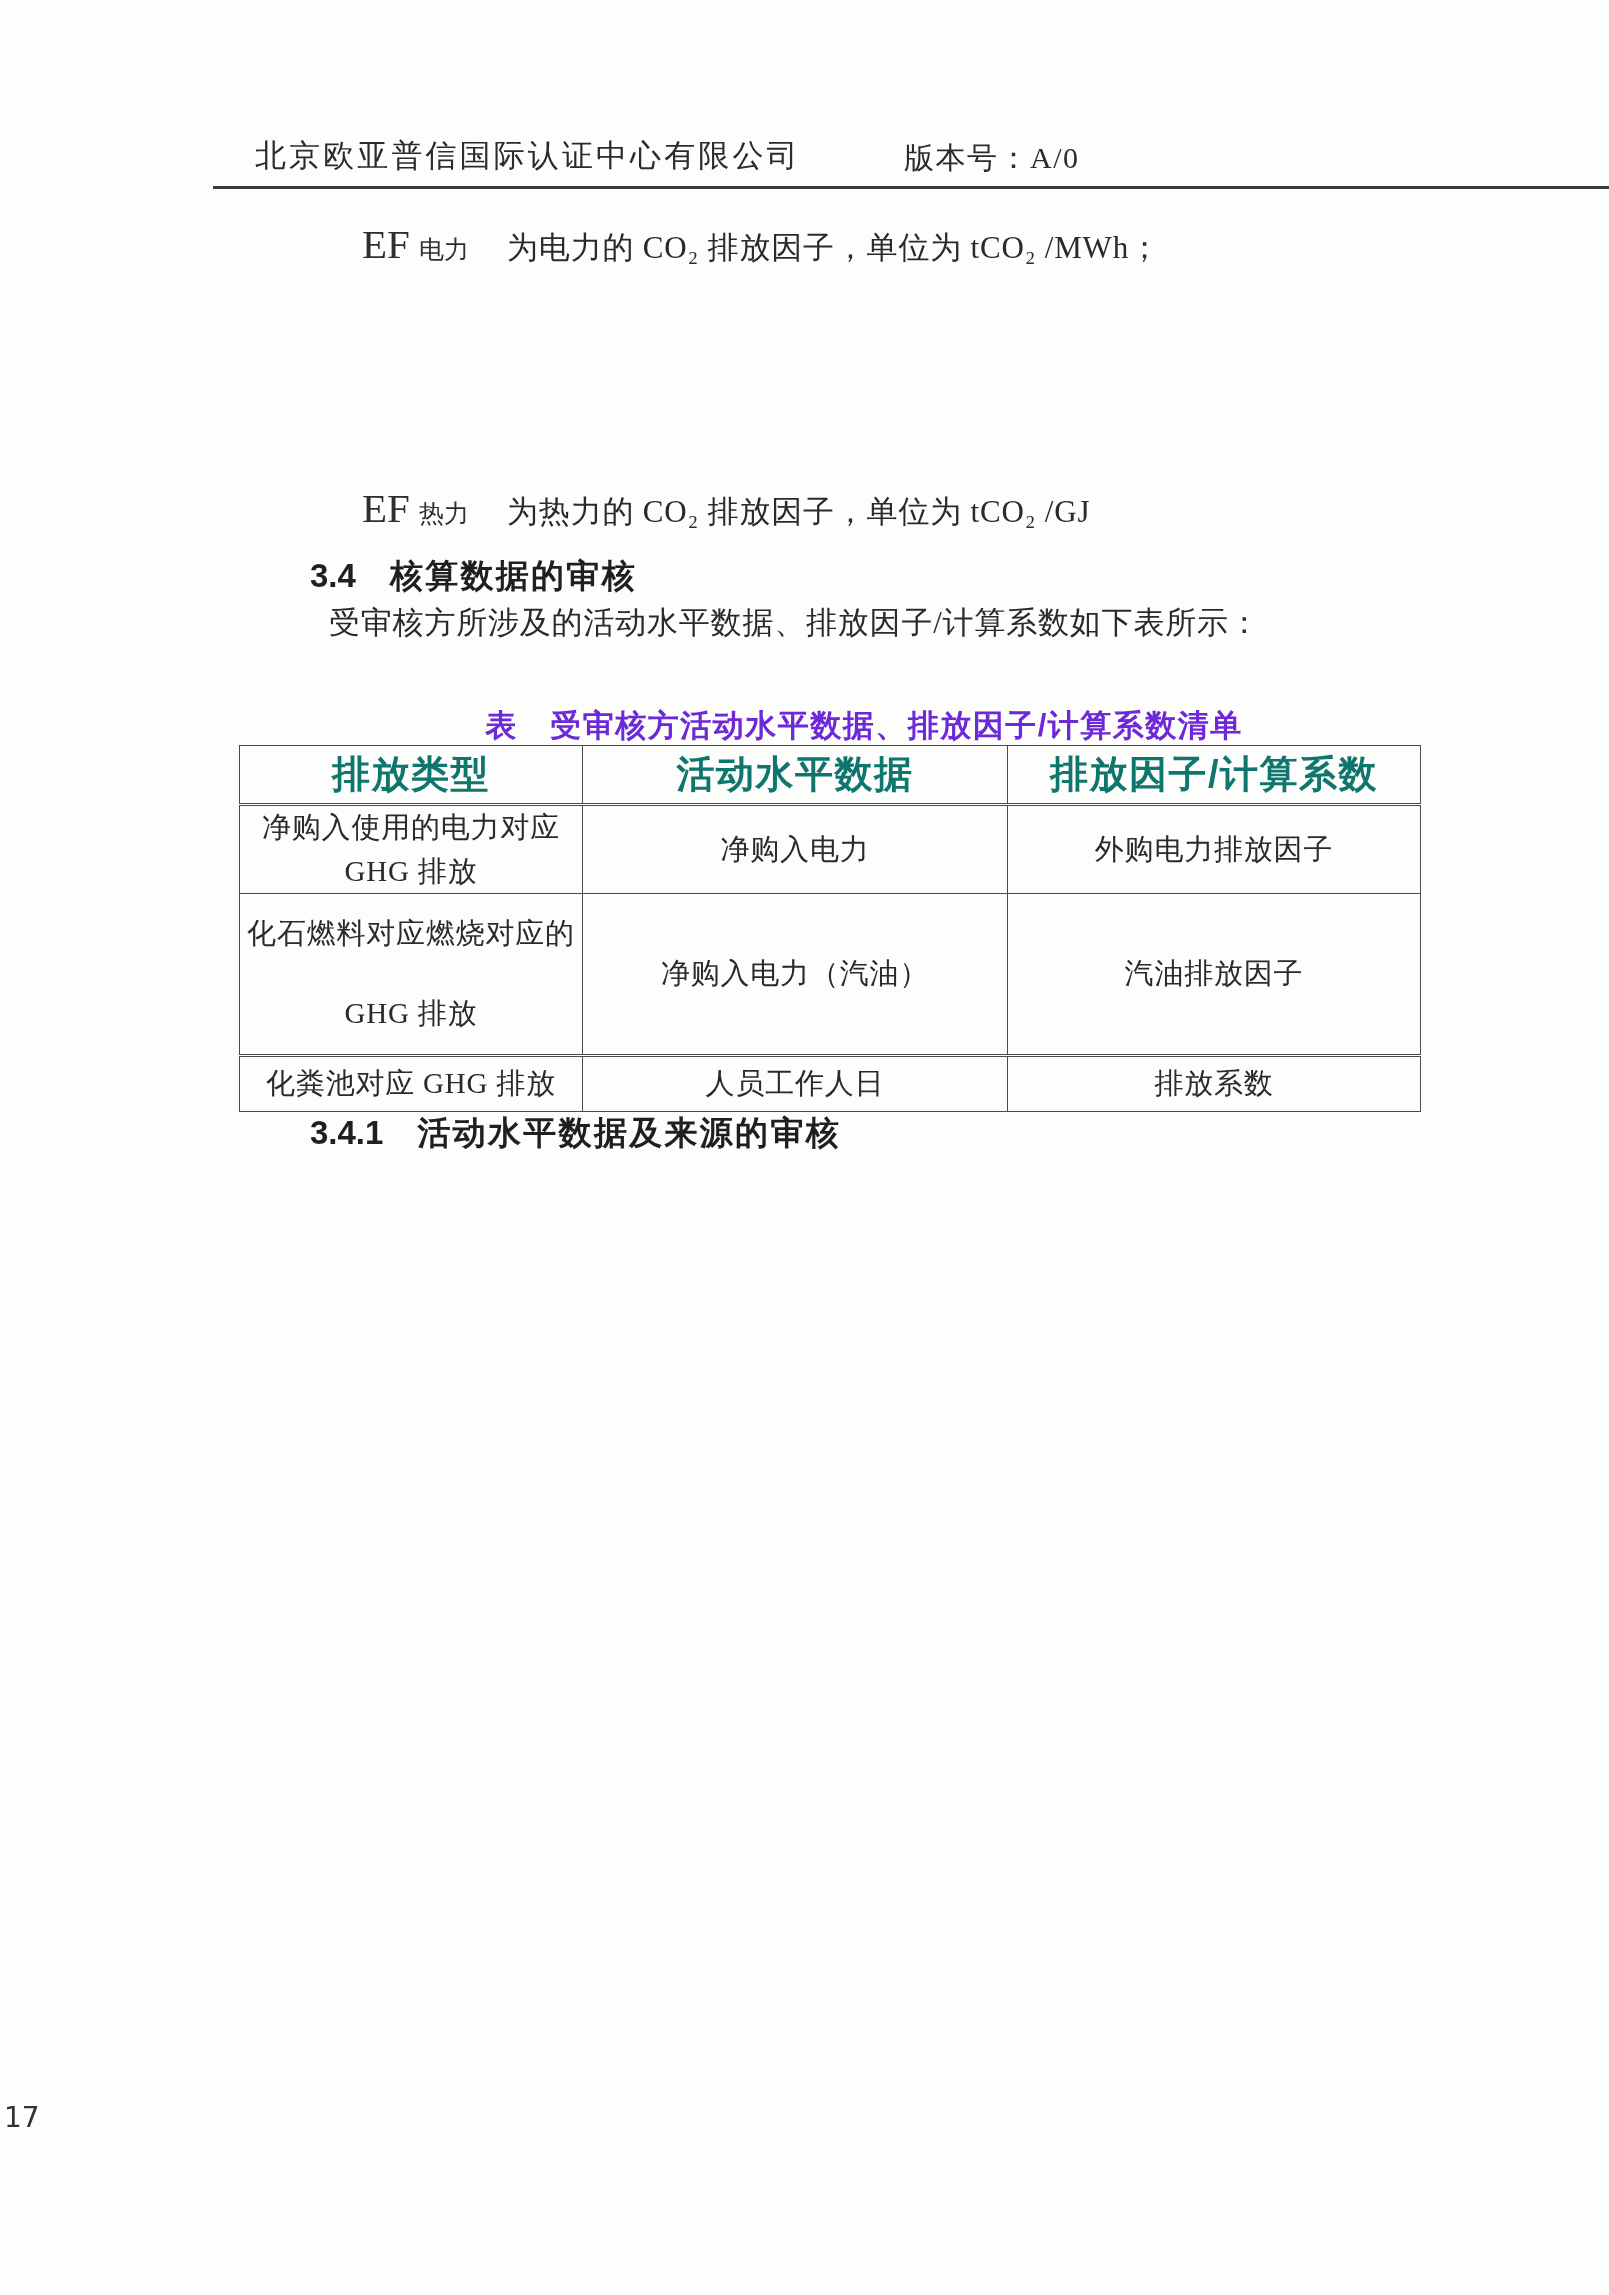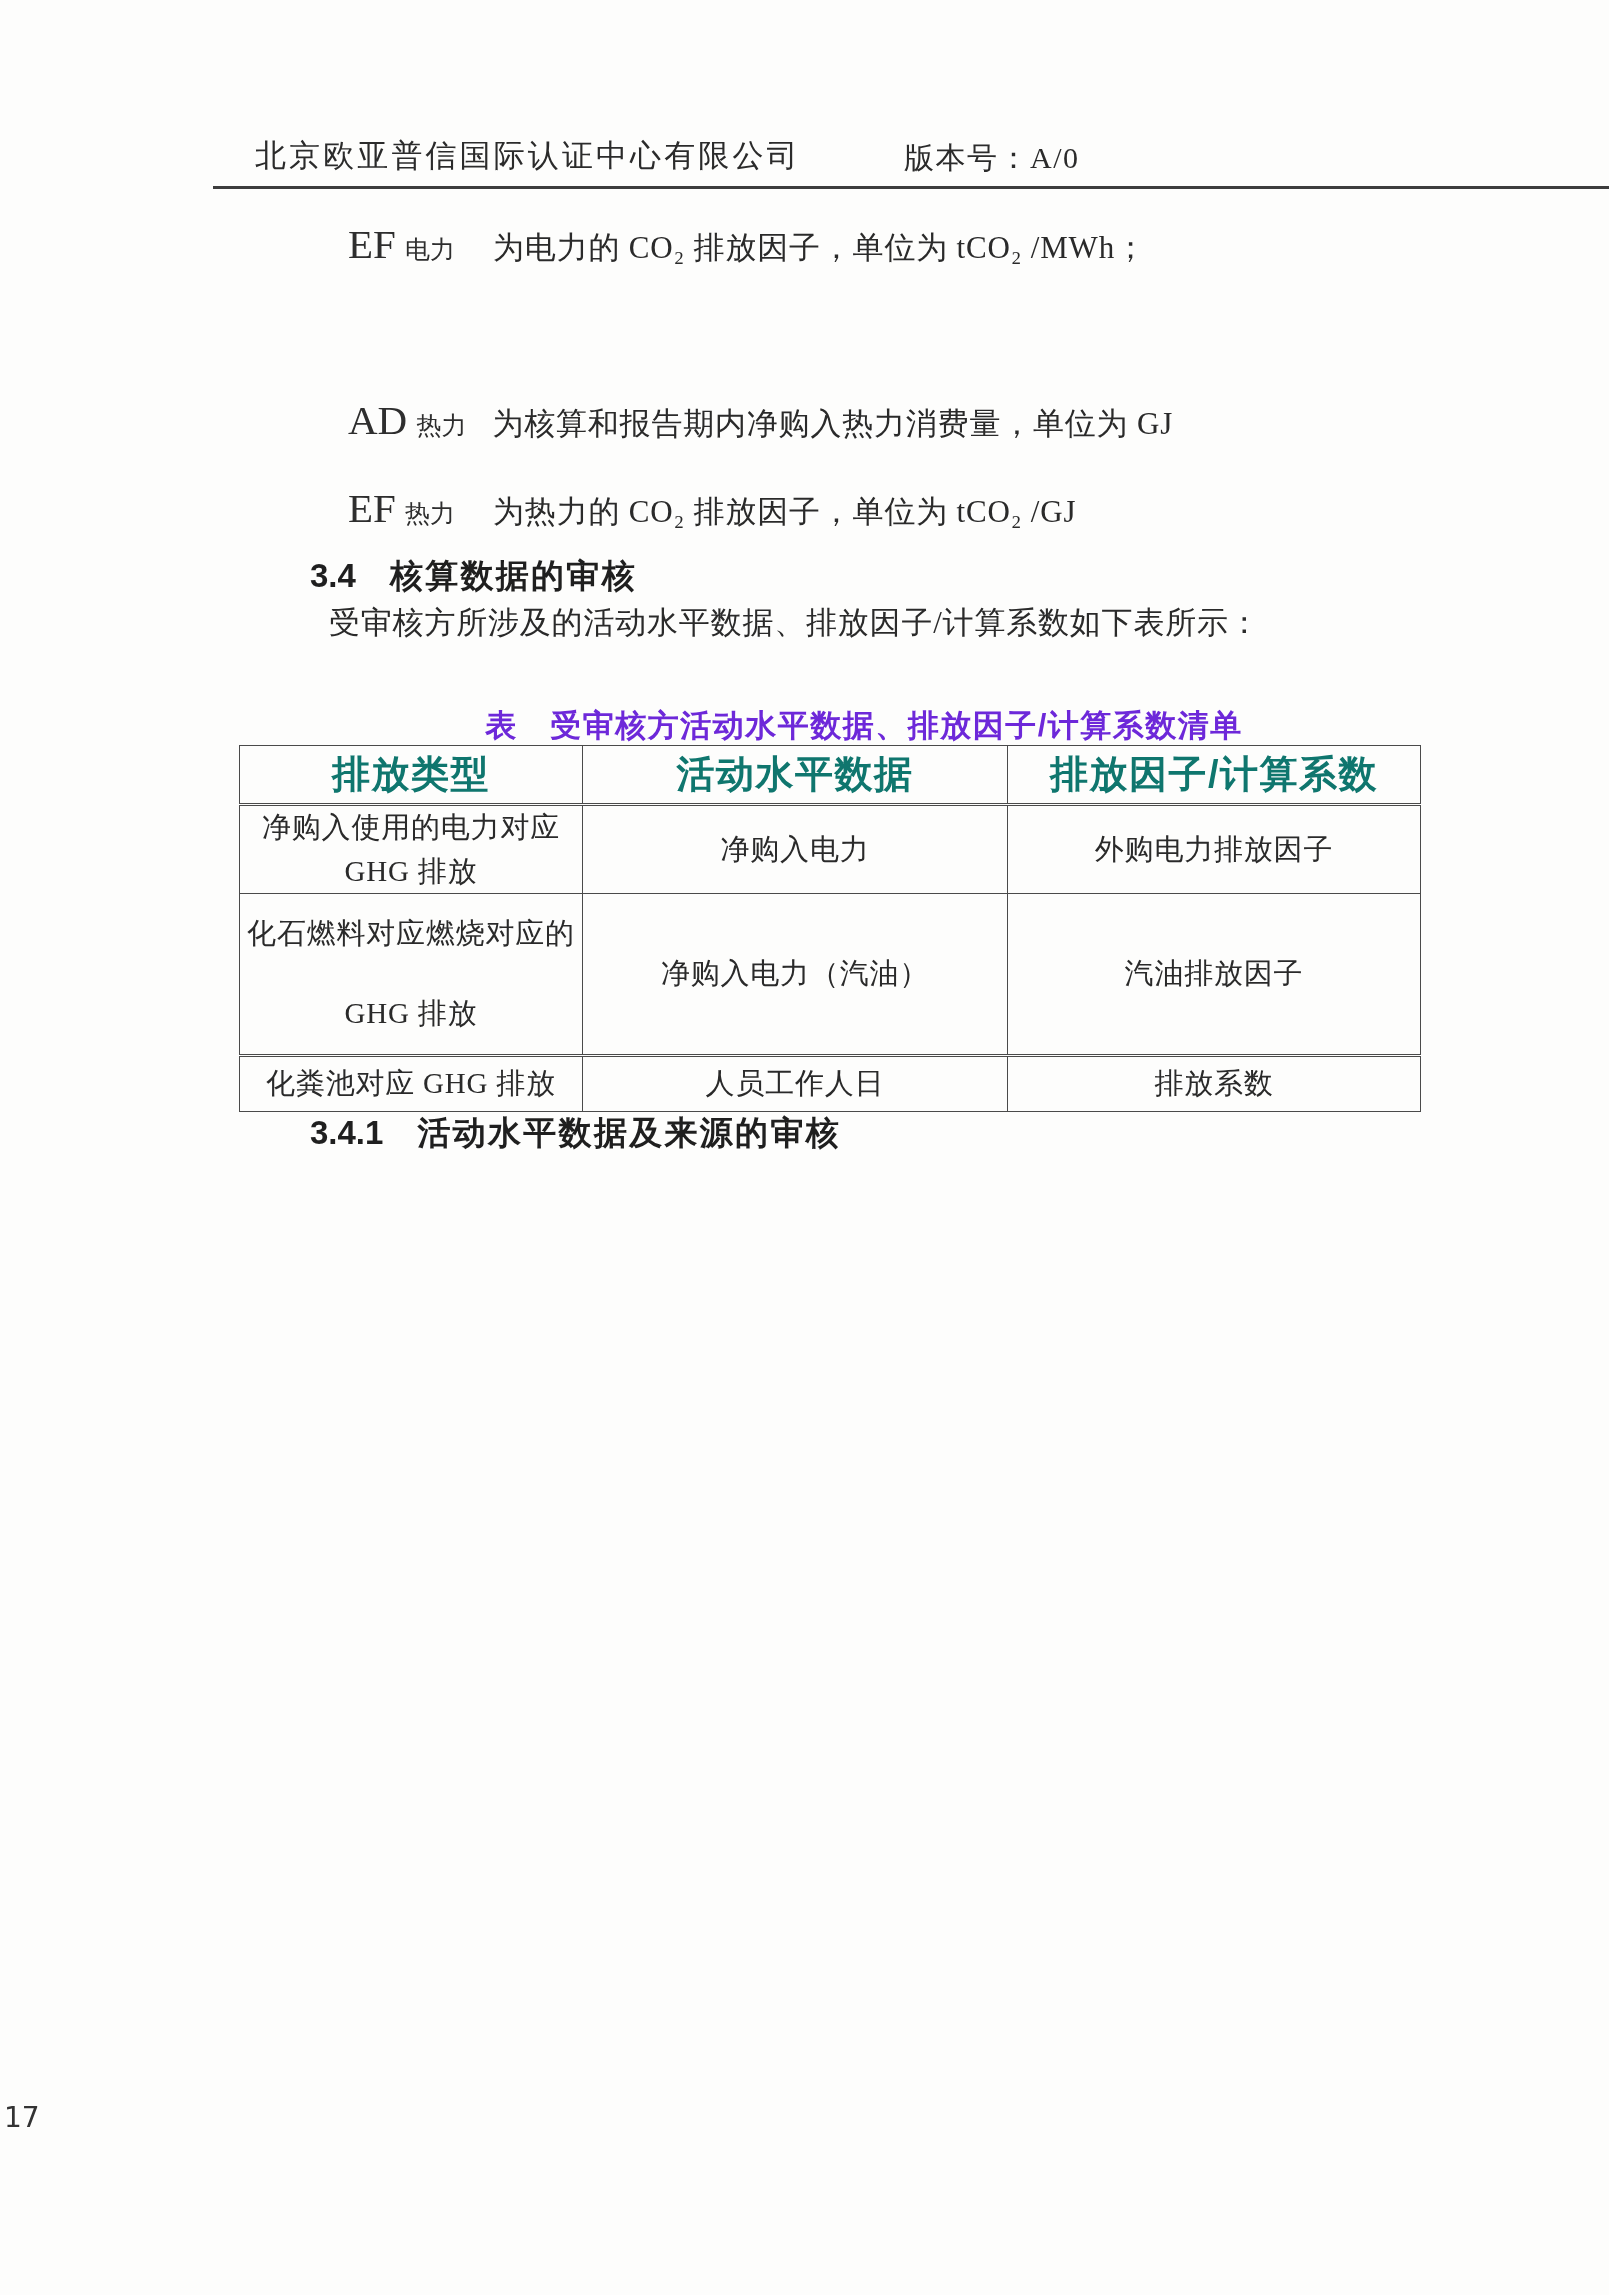--- a/index.html
+++ b/index.html
@@ -20,21 +20,21 @@
   .version{
     position:absolute;left:904px;top:138px;
     font-size:30px;letter-spacing:1.5px;color:#2b2b2b;white-space:nowrap;
   }
   .rule{
     position:absolute;left:213px;top:186px;right:0;height:3.1px;
     background:#3d3d3d;
   }
 
   
-  .def-line{position:absolute;left:348px;white-space:nowrap;}
+  .def-line{position:absolute;left:362px;white-space:nowrap;}
   .def-line .sym{font-size:41px;color:#2e2e2e;}
   .def-line .sub{font-size:25px;margin-left:9.2px;color:#2e2e2e;}
   .def-line .desc{font-size:31px;letter-spacing:0.8px;color:#2a2a2a;}
   .d1{top:220px}
   .d2{top:308px}
   .d3{top:396px}
   .d4{top:484px}
   .d1 .desc{margin-left:38px}
   .d2 .desc{margin-left:6.1px}
   .d3 .desc{margin-left:26px}
@@ -101,23 +101,20 @@
 
 <div class="page">
 
   <div class="company">北京欧亚普信国际认证中心有限公司</div>
   <div class="version">版本号：A/0</div>
   <div class="rule"></div>
 
   <div class="def-line d1">
     <span class="sym">EF</span><span class="sub">电力</span><span class="desc">为电力的 CO₂ 排放因子，单位为 tCO₂ /MWh；</span>
   </div>
-  <div class="def-line d3">
-    <span class="sym">AD</span><span class="sub">热力</span><span class="desc">为核算和报告期内净购入热力消费量，单位为 GJ</span>
-  </div>
   <div class="def-line d4">
     <span class="sym">EF</span><span class="sub">热力</span><span class="desc">为热力的 CO₂ 排放因子，单位为 tCO₂ /GJ</span>
   </div>
 
   <div class="sec-heading h34">
     <span class="num">3.4</span><span class="ttl">核算数据的审核</span>
   </div>
 
   <div class="para">受审核方所涉及的活动水平数据、排放因子/计算系数如下表所示：</div>
 

